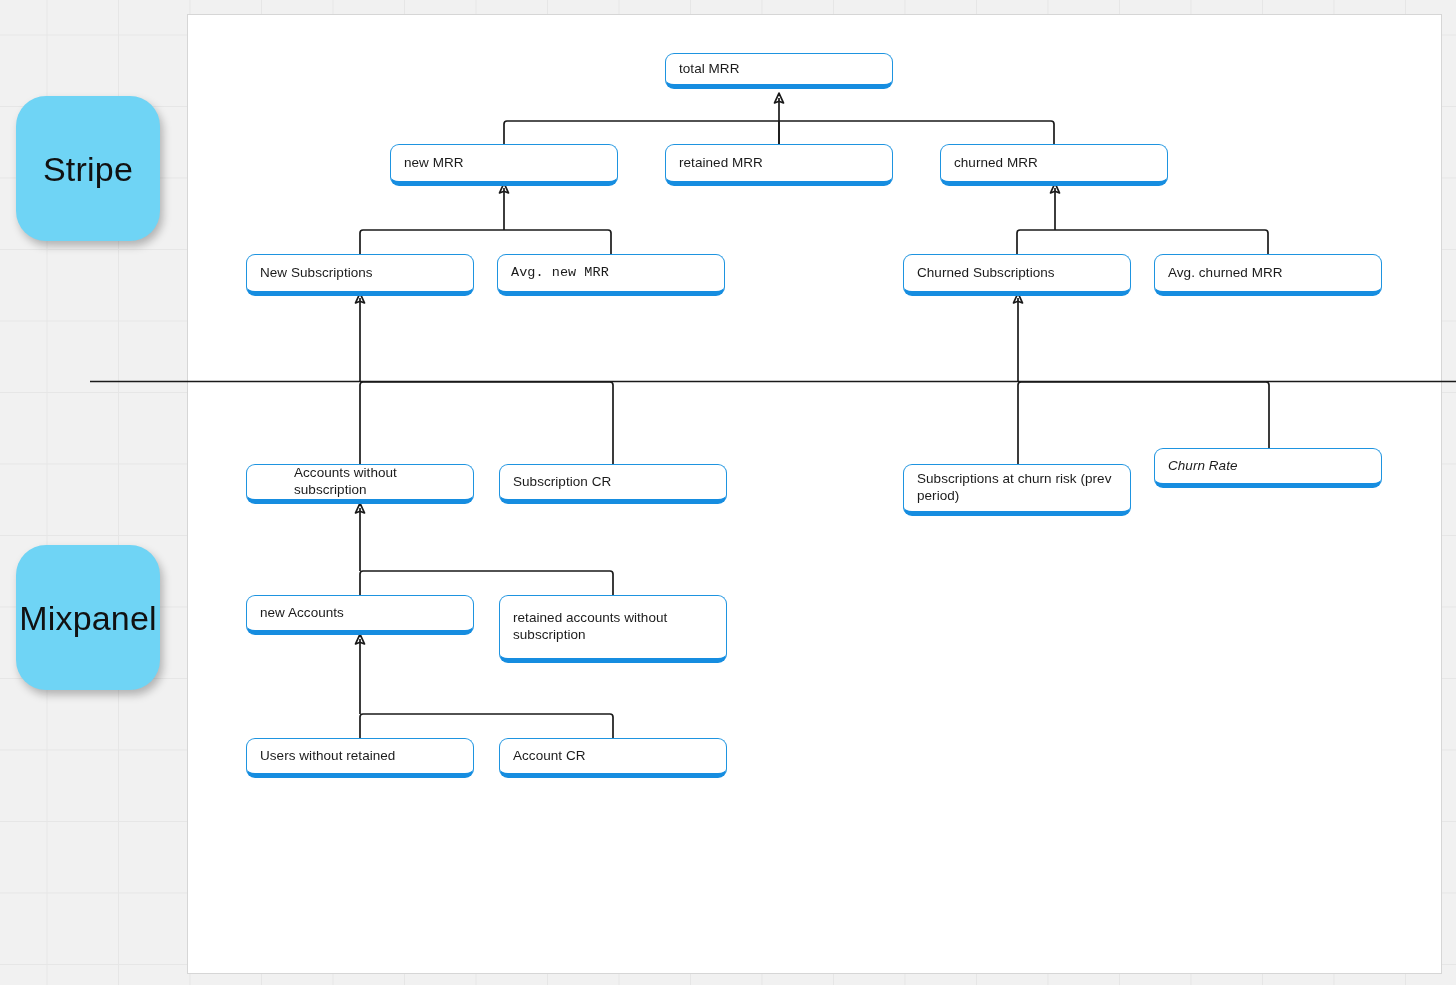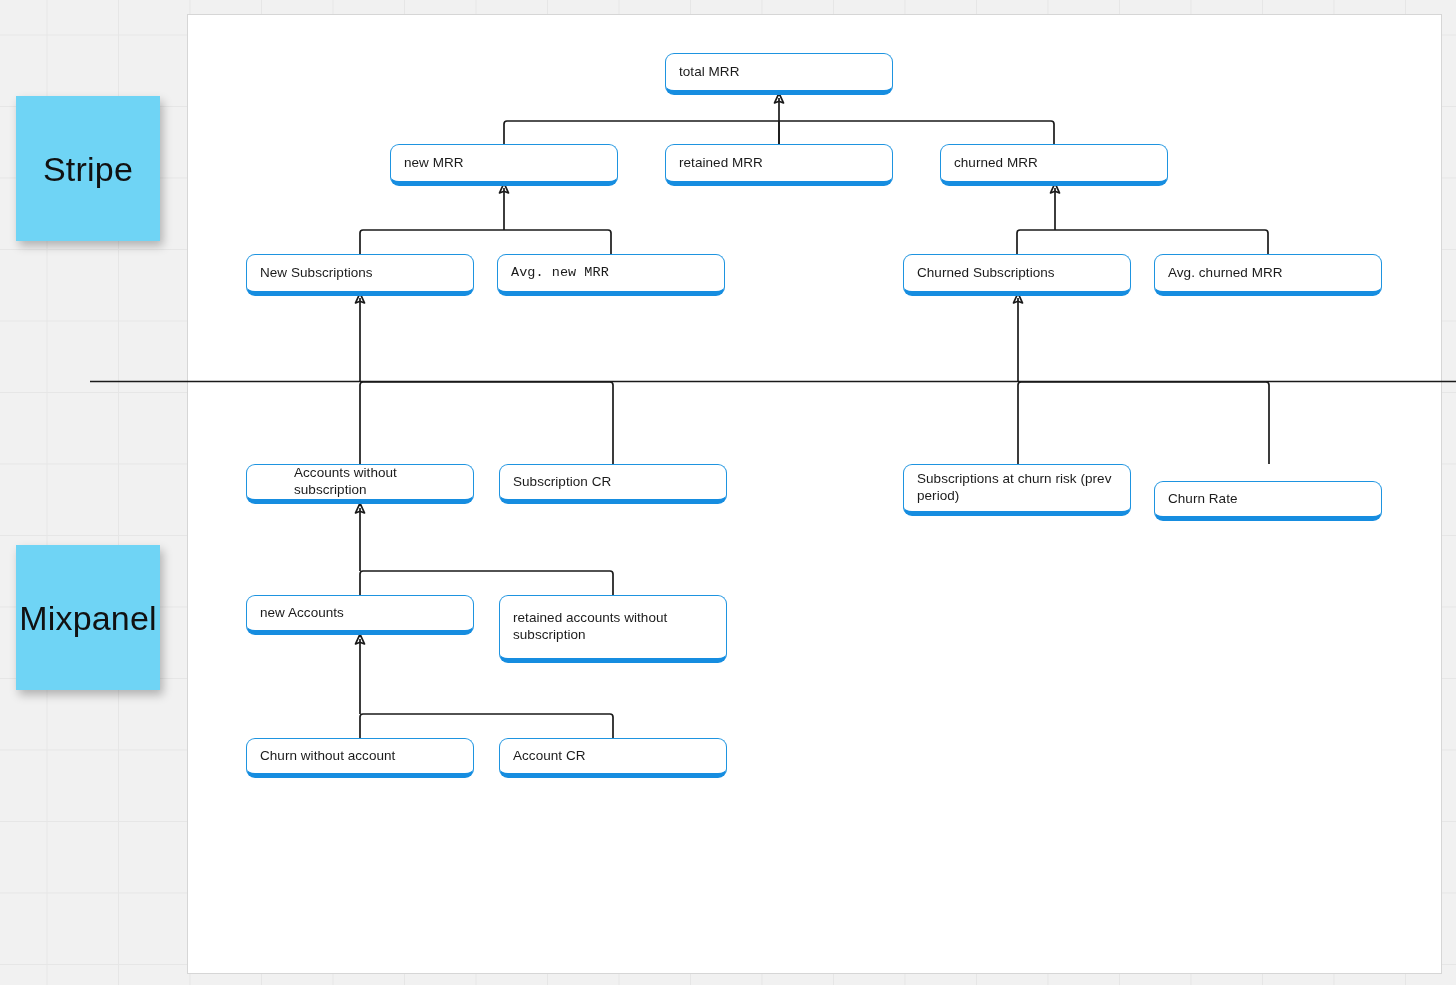--- a/index.html
+++ b/index.html
@@ -39,20 +39,21 @@
   
   .sticky {
     position: absolute;
     background: #6fd4f5;
     box-shadow: 3px 5px 9px rgba(0,0,0,0.26);
     display: flex;
     align-items: center;
     justify-content: center;
     color: #111111;
     user-select: none;
+    border-radius: 30px;
   }
   .sticky-label {
     font-size: 34px;
     font-weight: 400;
     letter-spacing: 0.2px;
     line-height: 1;
   }
 
   
   #wires {
@@ -133,21 +134,21 @@
     <path d="M 1018 382 L 1018 298" marker-end="url(#arrow)"></path>
     <path d="M 1018 464 L 1018 385 Q 1018 382 1021 382 L 1266 382 Q 1269 382 1269 385 L 1269 464"></path>
 
     <path d="M 360 571 L 360 508" marker-end="url(#arrow)"></path>
     <path d="M 360 595 L 360 574 Q 360 571 363 571 L 610 571 Q 613 571 613 574 L 613 595"></path>
 
     <path d="M 360 714 L 360 639" marker-end="url(#arrow)"></path>
     <path d="M 360 738 L 360 717 Q 360 714 363 714 L 610 714 Q 613 714 613 717 L 613 738"></path>
   </svg>
 
-  <div class="node" style="left:665px; top:53px; width:228px; height:42px;">
+  <div class="node" style="left:665px; top:53px; width:228px; height:36px;">
     <span class="node-label">total MRR</span>
   </div>
 
   <div class="node" style="left:390px; top:144px; width:228px; height:42px;">
     <span class="node-label">new MRR</span>
   </div>
 
   <div class="node" style="left:665px; top:144px; width:228px; height:42px;">
     <span class="node-label">retained MRR</span>
   </div>
@@ -177,33 +178,33 @@
   </div>
 
   <div class="node" style="left:499px; top:464px; width:228px; height:40px;">
     <span class="node-label">Subscription CR</span>
   </div>
 
   <div class="node" style="left:903px; top:464px; width:228px; height:52px;justify-content:flex-end;">
     <span class="node-label">Subscriptions at churn risk (prev period)</span>
   </div>
 
-  <div class="node" style="left:1154px; top:481px; width:228px; height:40px;">
+  <div class="node" style="left:1154px; top:448px; width:228px; height:40px;font-style:italic;">
     <span class="node-label">Churn Rate</span>
   </div>
 
   <div class="node" style="left:246px; top:595px; width:228px; height:40px;">
     <span class="node-label">new Accounts</span>
   </div>
 
   <div class="node" style="left:499px; top:595px; width:228px; height:68px;justify-content:center;">
     <span class="node-label">retained accounts without subscription</span>
   </div>
 
   <div class="node" style="left:246px; top:738px; width:228px; height:40px;">
-    <span class="node-label">Churn without account</span>
+    <span class="node-label">Users without retained</span>
   </div>
 
   <div class="node" style="left:499px; top:738px; width:228px; height:40px;">
     <span class="node-label">Account CR</span>
   </div>
 
 </div>
 
 </body></html>

